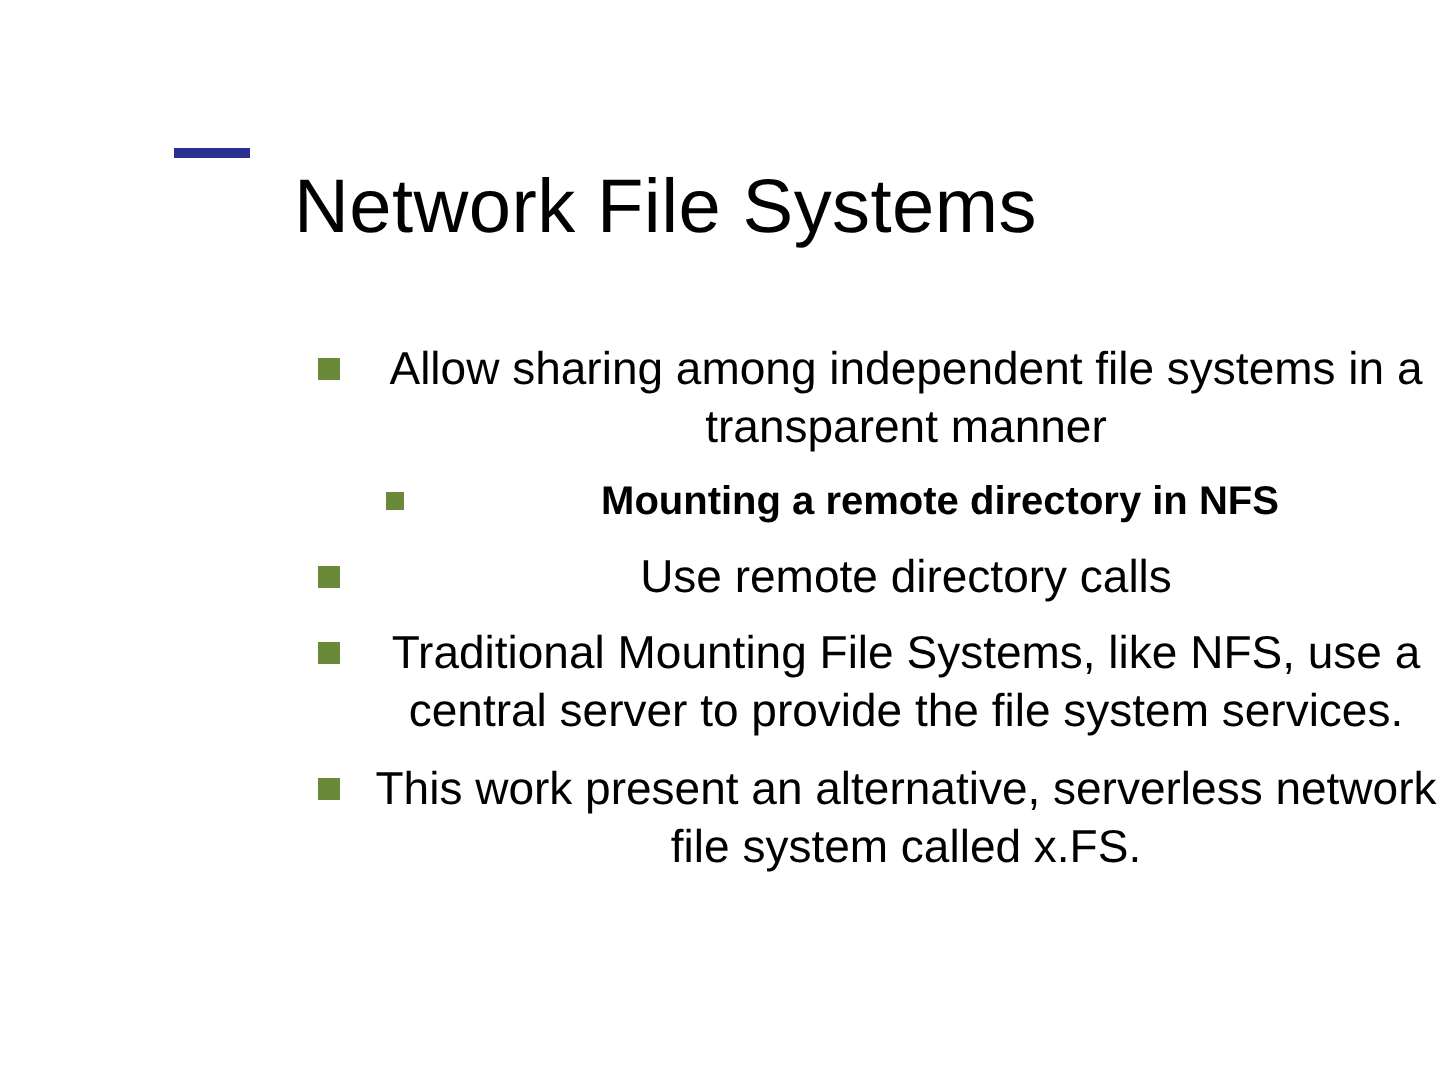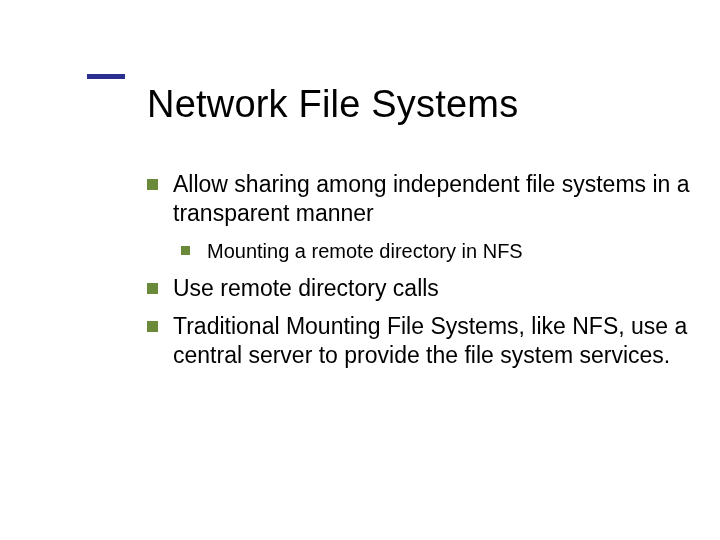--- a/index.html
+++ b/index.html
@@ -31,37 +31,39 @@
     position: absolute;
     left: 100px;
     top: 84px;
     font-size: 38px;
     line-height: 1.1;
     color: #000000;
     letter-spacing: 0.2px;
   }
   .body {
     position: absolute;
-    left: 92px;
+    left: 104px;
     top: 170px;
     width: 570px;
+    text-align: center;
   }
   .l1 {
     position: relative;
     padding-left: 34px;
     font-size: 23px;
     line-height: 1.25;
     margin-bottom: 10px;
   }
   .l2 {
     position: relative;
     padding-left: 68px;
     font-size: 20px;
     line-height: 1.3;
     margin-bottom: 10px;
+    font-weight: bold;
   }
   .bullet-l1 {
     position: absolute;
     left: 8px;
     top: 9px;
     width: 11px;
     height: 11px;
     background: #6a8a3a;
   }
   .bullet-l2 {
@@ -95,15 +97,19 @@
     <div class="l1">
       <span class="bullet-l1"></span>
       <span>Use remote directory calls</span>
     </div>
 
     <div class="l1">
       <span class="bullet-l1"></span>
       <span>Traditional Mounting File Systems, like NFS, use a central server to provide the file system services.</span>
     </div>
 
+    <div class="l1">
+      <span class="bullet-l1"></span>
+      <span>This work present an alternative, serverless network file system called x.FS.</span>
+    </div>
 
   </div>
 </div>
 
 </body></html>

